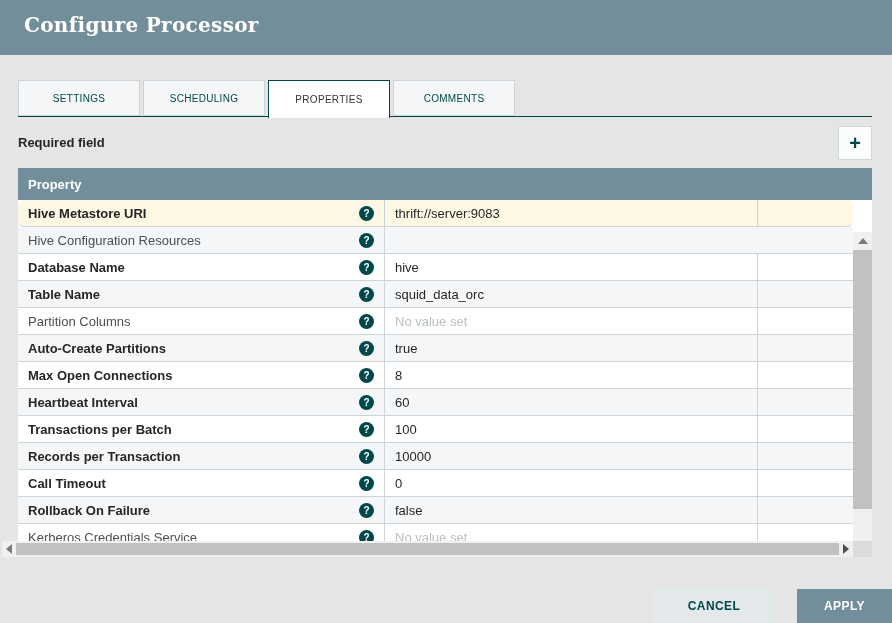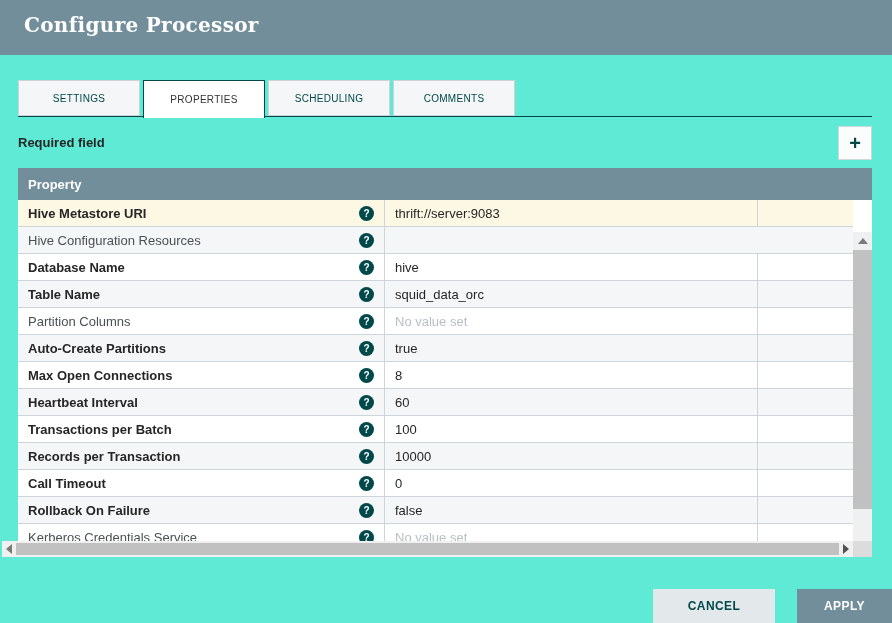--- a/index.html
+++ b/index.html
@@ -13,21 +13,21 @@
     --placeholder:#B9C0C4;
     --scroll-track:#F0F0F0;
     --scroll-thumb:#C1C1C1;
   }
   *{box-sizing:border-box;margin:0;padding:0;}
   body{
     width:892px;height:623px;background:#fff;
     font-family:"Liberation Sans",sans-serif;
     overflow:hidden;
   }
-  .dialog{position:relative;width:892px;height:623px;background:#5eead4;overflow:hidden;}
+  .dialog{position:relative;width:892px;height:623px;background:#e5e5e5;overflow:hidden;}
 
   
   .dialog-header{position:absolute;top:0;left:0;width:892px;height:55px;background:var(--slate);}
   .dialog-title{
     position:absolute;left:24px;top:13px;color:#fff;
     font-family:"DejaVu Serif",serif;font-weight:bold;font-size:20px;letter-spacing:.3px;
   }
 
   
   .tab-bar{position:absolute;top:80px;left:18px;height:38px;display:flex;gap:3px;z-index:2;}
@@ -61,21 +61,21 @@
   .table-header .col-property{width:367px;padding-left:10px;}
   .table-header .col-value{flex:1;padding-left:10px;}
   .table-body{position:relative;width:854px;height:341px;overflow:hidden;background:#fff;}
   .rows{width:835px;}
   .row{
     display:flex;align-items:center;height:27px;
     border-bottom:1px solid var(--row-border);
     font-size:13px;background:#fff;cursor:pointer;
   }
   .row.alt{background:var(--row-alt);text-align:center;}
-  .row.selected{background:var(--row-selected);}
+  .row.selected{background:var(--row-selected);border-radius:6px;}
   .cell-property{
     width:367px;height:100%;display:flex;align-items:center;
     padding:0 10px;border-right:1px solid var(--row-border);
   }
   .prop-name{color:#4A5054;white-space:nowrap;overflow:hidden;}
   .prop-name.req{font-weight:bold;color:#262626;}
   .help-icon{
     margin-left:auto;flex:0 0 auto;width:15px;height:15px;border-radius:50%;
     background:var(--teal);color:#fff;font-size:10px;font-weight:bold;
     display:flex;align-items:center;justify-content:center;cursor:pointer;
@@ -128,22 +128,22 @@
 <body>
 
 <div class="dialog">
 
   <div class="dialog-header">
     <div class="dialog-title">Configure Processor</div>
   </div>
 
   <div class="tab-bar">
       <div class="tab">SETTINGS</div>
+      <div class="tab">SCHEDULING</div>
       <div class="tab active">PROPERTIES</div>
-      <div class="tab">SCHEDULING</div>
       <div class="tab">COMMENTS</div>
     </div>
   <div class="tab-underline"></div>
 
   <div class="required-label">Required field</div>
   <div class="add-button">
     <span class="plus-glyph">+</span>
   </div>
 
   <div class="prop-table">

